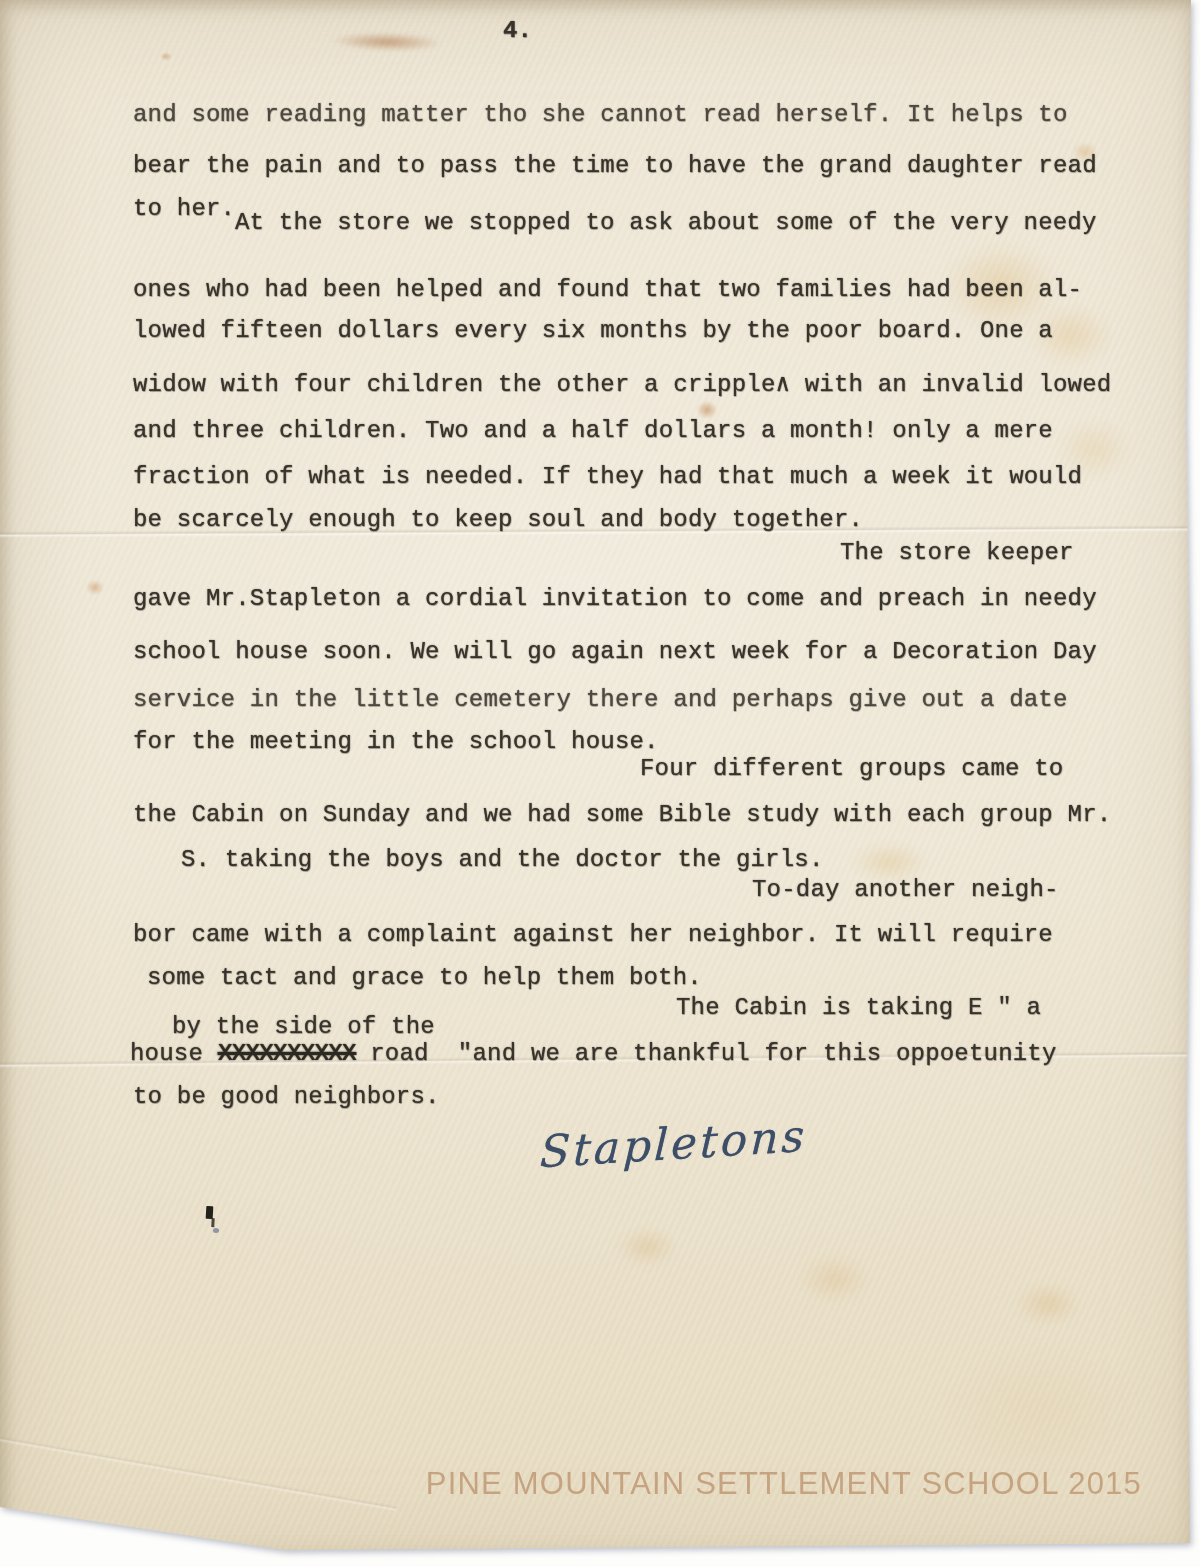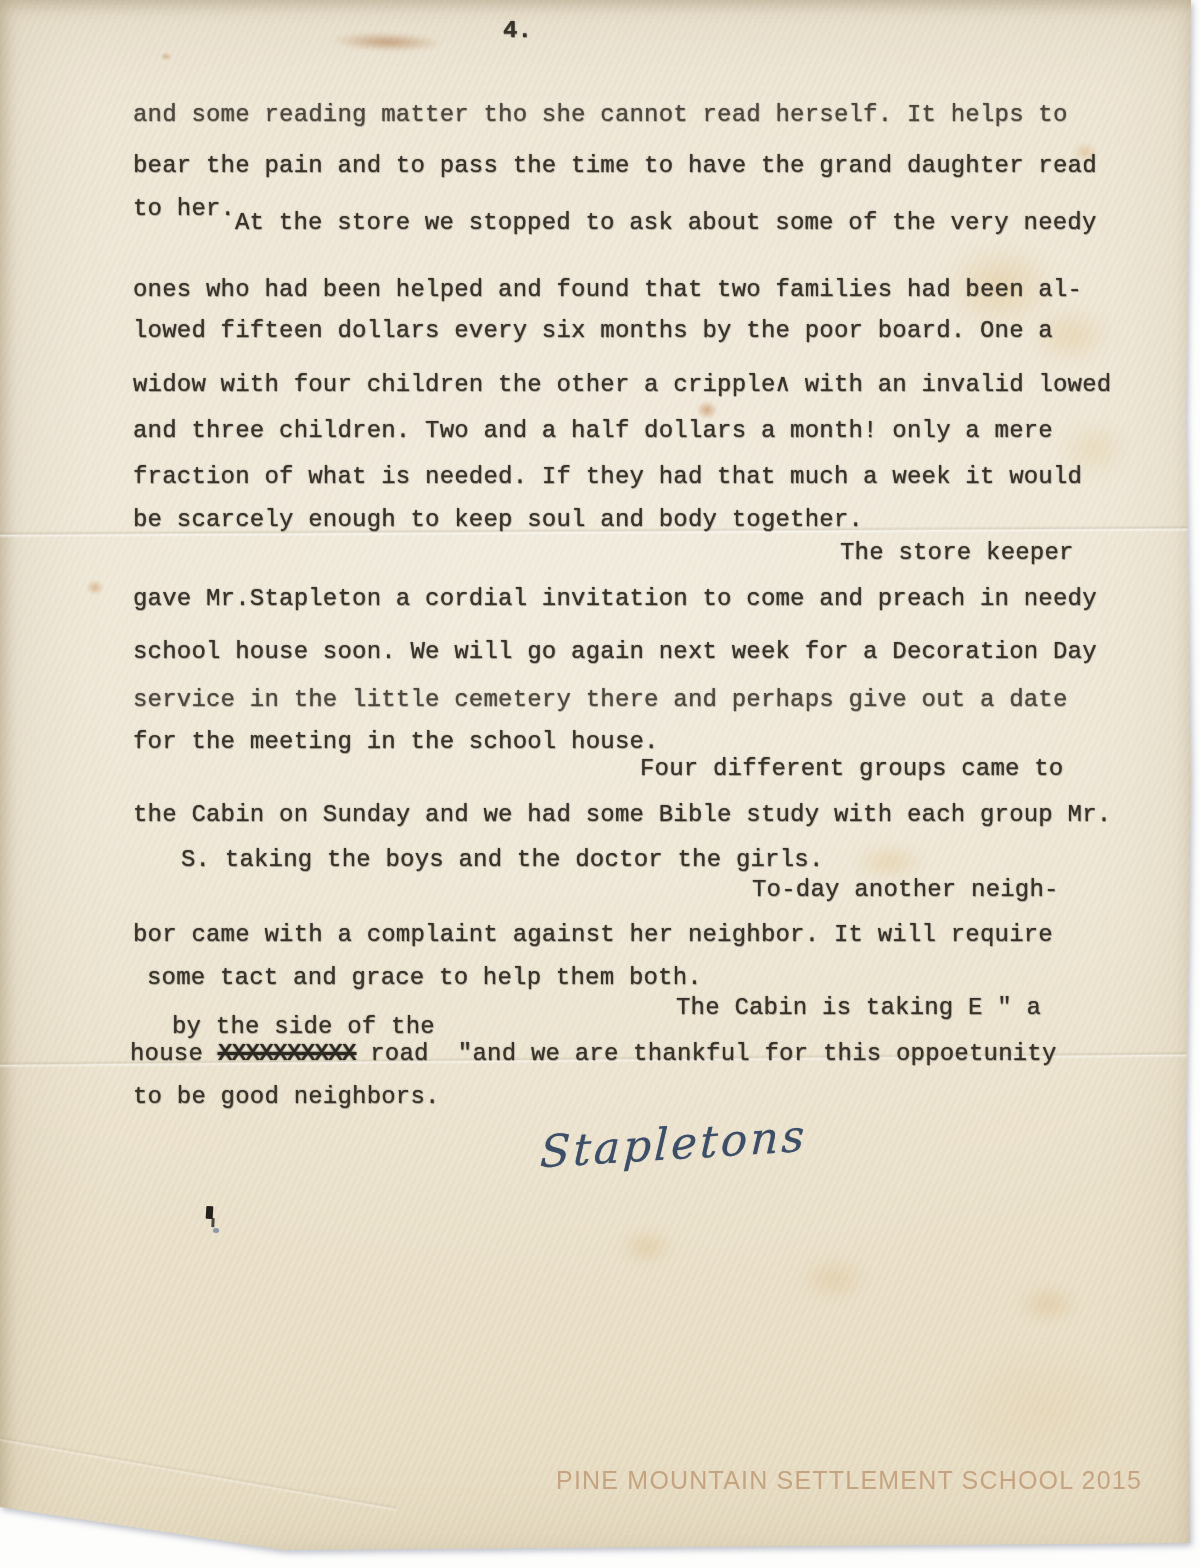--- a/index.html
+++ b/index.html
@@ -22,21 +22,21 @@
       font-size:24px;line-height:26px;letter-spacing:0.2px;color:#37332b;white-space:pre;
       text-shadow:0 0 1.3px rgba(55,50,42,0.85), 0.6px 0.6px 0 rgba(55,50,42,0.30);}
   .tl.faint{opacity:0.88;}
   .pageno{font-weight:bold;}
   .struck{text-decoration:line-through;text-decoration-thickness:3px;letter-spacing:-0.6px;
           color:#2c2923;text-shadow:0 0 2px #2c2923,1px 0 0 rgba(44,41,35,0.8);}
   .signature{position:absolute;left:540px;top:1118px;font-family:"DejaVu Serif",serif;
       font-style:italic;font-size:44px;color:#3d4f68;letter-spacing:3px;
       transform:rotate(-3.5deg) skewX(-6deg);text-shadow:0 0 0.8px rgba(61,79,104,0.7);}
   .watermark{position:absolute;right:58px;top:1466px;font-family:"Liberation Sans",sans-serif;
-      font-size:25px;color:#c09a76;letter-spacing:1.2px;opacity:0.85;}
+      font-size:31px;color:#c09a76;letter-spacing:1.2px;opacity:0.85;}
   .stain{position:absolute;border-radius:50%;pointer-events:none;}
   .crease{position:absolute;pointer-events:none;}
   .crease.h{height:7px;background:linear-gradient(180deg,rgba(0,0,0,0) 0%,rgba(158,142,112,0.22) 40%,rgba(255,255,255,0.50) 62%,rgba(0,0,0,0) 100%);}
   .ink-mark{position:absolute;left:206px;top:1206px;width:7px;height:13px;background:#24211c;
       border-radius:1px;box-shadow:4px 10px 0 -2px rgba(36,33,28,0.8);transform:rotate(3deg);}
   .ink-dot-blue{position:absolute;left:213px;top:1228px;width:6px;height:5px;border-radius:50%;
       background:#5a6f95;opacity:0.65;}
 </style>
 </head>
 <body>

